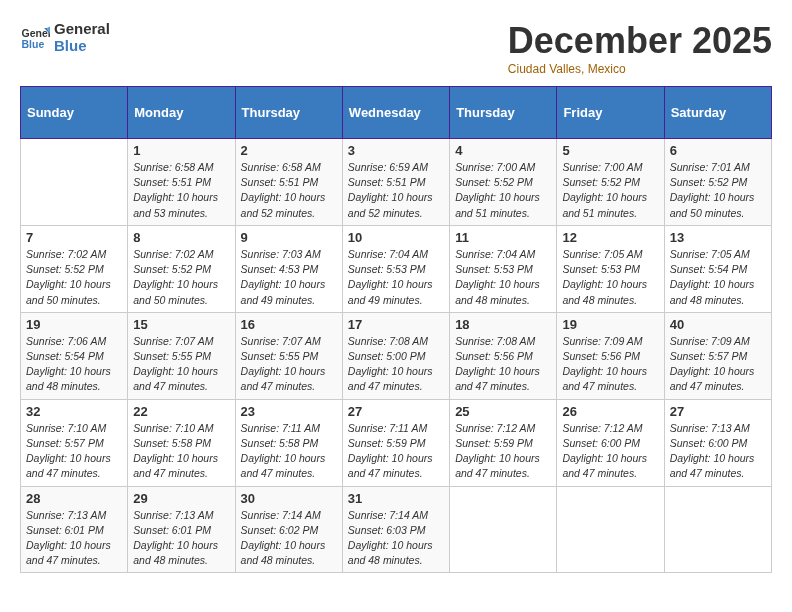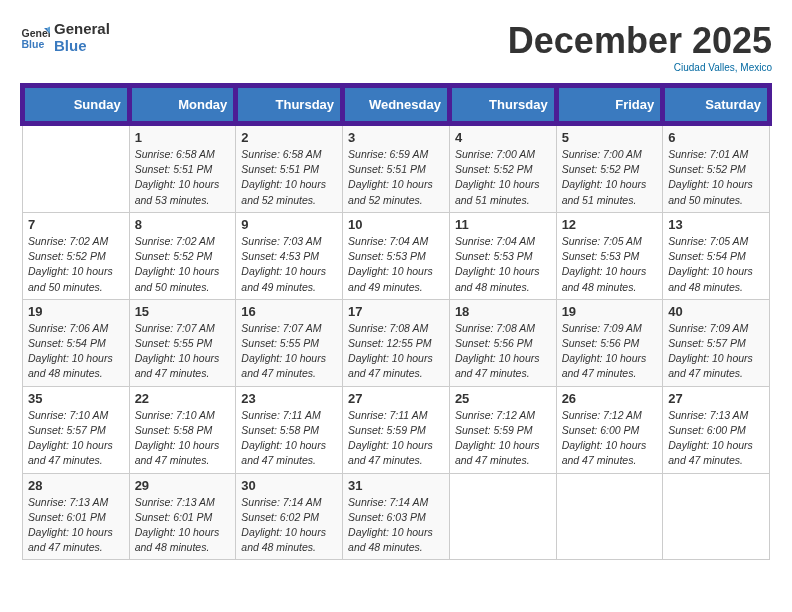--- a/index.html
+++ b/index.html
@@ -19,44 +19,43 @@
     .logo {
       display: flex;
       align-items: center;
       gap: 4px;
     }
     .logo-icon {
       width: 30px;
       height: 30px;
     }
     .title-area {
-      text-align: right;
     }
     .month-title {
       font-size: 36px;
       font-weight: bold;
       color: #333;
     }
     .location-title {
-      font-size: 10px;
-      color: #0369a1;
+      font-size: 12px;
+      color: #a16207;
     }
     table {
       width: 100%;
       border-collapse: collapse;
       font-size: 11px;
     }
     thead tr th {
       background-color: #3a7abf;
       color: #fff;
-      text-align: right;
-      padding: 9px 6px;
+      text-align: left;
+      padding: 18px 6px;
       font-size: 13px;
       font-weight: bold;
-      border: 5px solid #4c1d95;
+      border: 1px solid #4c1d95;
     }
     tbody tr td {
       border: 1px solid #ccc;
       vertical-align: top;
       padding: 4px 5px;
       width: 107px;
       min-height: 80px;
       background: #fff;
     }
     tbody tr:nth-child(odd) td {
@@ -228,21 +227,21 @@
         <td>
           <span class="day-number">16</span>
           <div class="day-info">Sunrise: 7:07 AM
 Sunset: 5:55 PM
 Daylight: 10 hours
 and 47 minutes.</div>
         </td>
         <td>
           <span class="day-number">17</span>
           <div class="day-info">Sunrise: 7:08 AM
-Sunset: 12:55 PM
+Sunset: 5:00 PM
 Daylight: 10 hours
 and 47 minutes.</div>
         </td>
         <td>
           <span class="day-number">18</span>
           <div class="day-info">Sunrise: 7:08 AM
 Sunset: 5:56 PM
 Daylight: 10 hours
 and 47 minutes.</div>
         </td>
@@ -256,21 +255,21 @@
         <td>
           <span class="day-number">40</span>
           <div class="day-info">Sunrise: 7:09 AM
 Sunset: 5:57 PM
 Daylight: 10 hours
 and 47 minutes.</div>
         </td>
       </tr>
       <tr>
         <td>
-          <span class="day-number">35</span>
+          <span class="day-number">32</span>
           <div class="day-info">Sunrise: 7:10 AM
 Sunset: 5:57 PM
 Daylight: 10 hours
 and 47 minutes.</div>
         </td>
         <td>
           <span class="day-number">22</span>
           <div class="day-info">Sunrise: 7:10 AM
 Sunset: 5:58 PM
 Daylight: 10 hours

